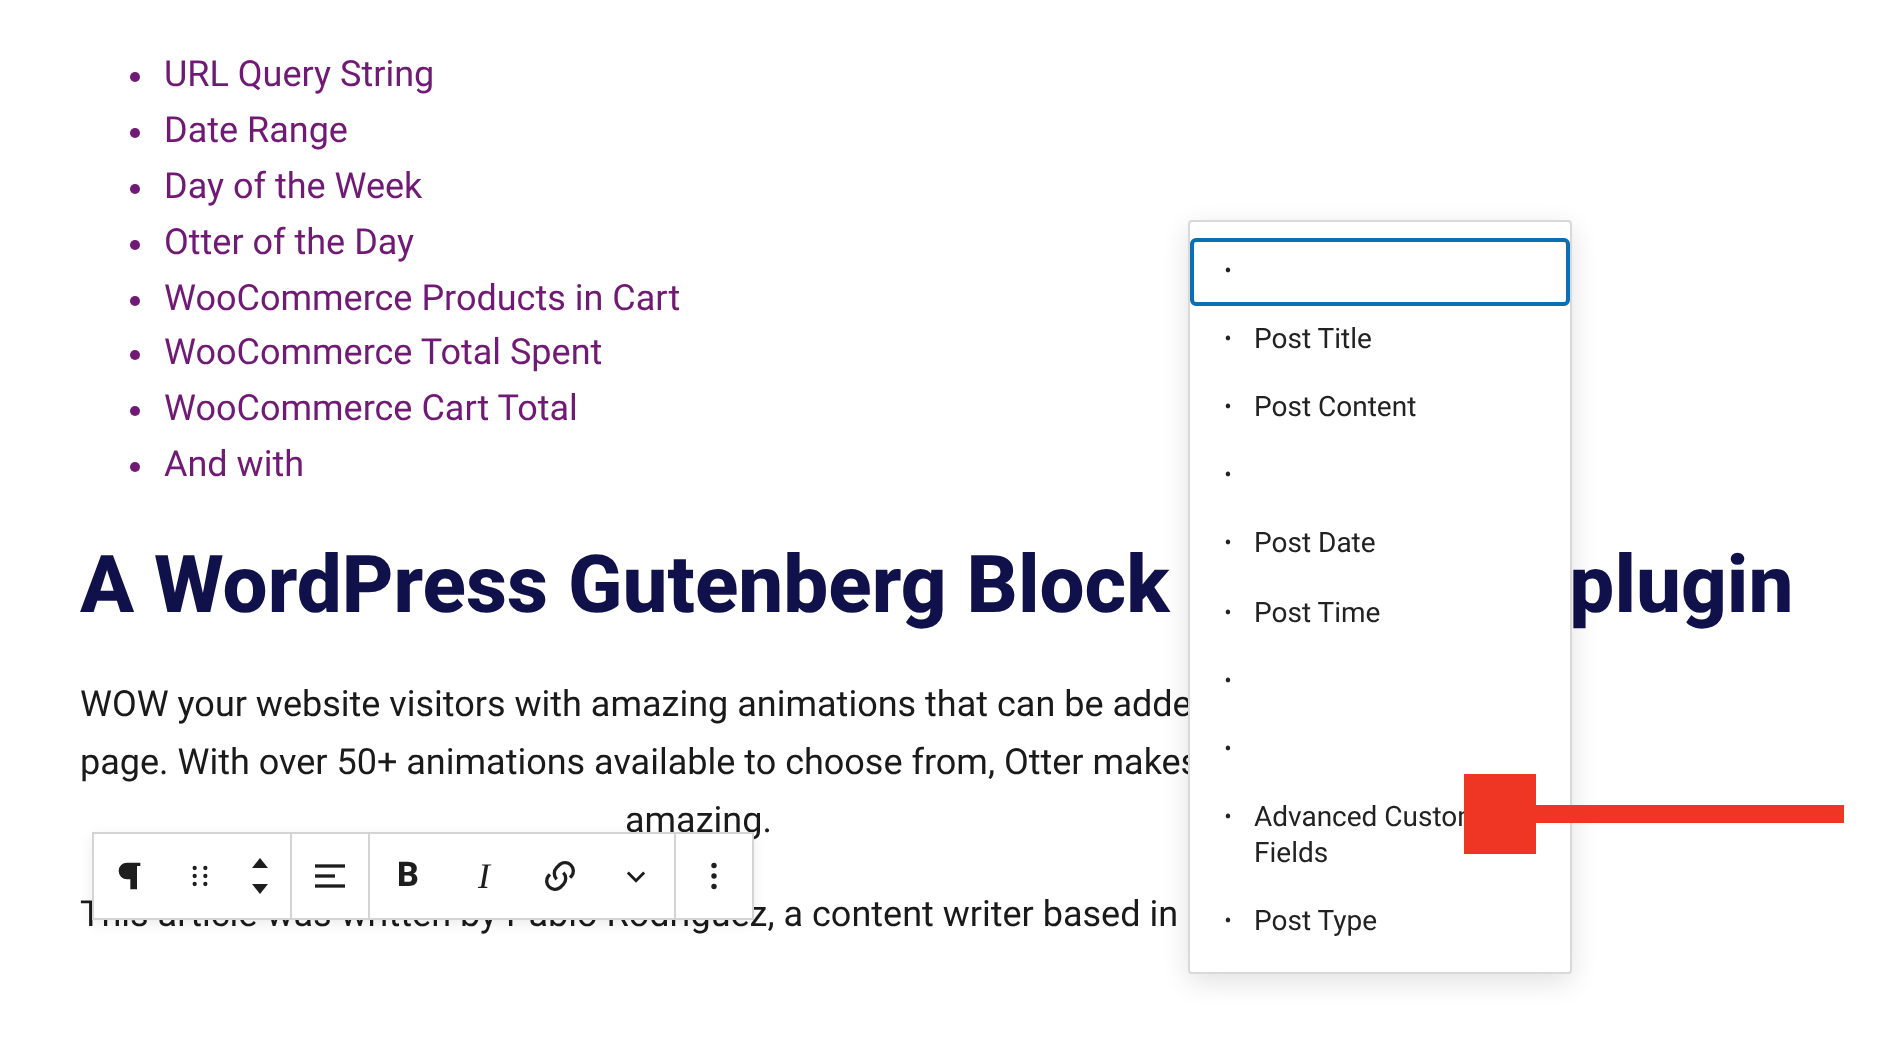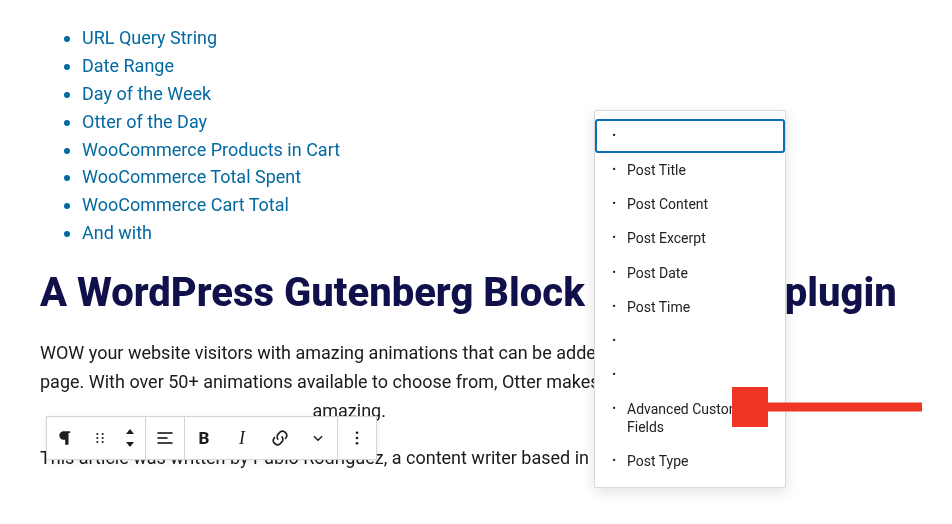--- a/index.html
+++ b/index.html
@@ -20,21 +20,21 @@
   }
   ul.feature-list {
     margin: 24px 0 22px 0;
     padding-left: 42px;
     list-style: disc;
     color: #1e1e1e;
   }
   ul.feature-list li {
     font-size: 18px;
     line-height: 1.55;
-    color: #0369a1;
+    color: #701a75;
   }
   h2.heading {
     font-size: 40px;
     line-height: 1.2;
     font-weight: 800;
     color: #10104a;
     margin: 0 0 22px 0;
   }
   p.para {
     font-size: 18px;
@@ -229,21 +229,20 @@
     <div class="popover-item">
       <span class="bullet">•</span>
       <span class="label">Post Title</span>
     </div>
     <div class="popover-item">
       <span class="bullet">•</span>
       <span class="label">Post Content</span>
     </div>
     <div class="popover-item">
       <span class="bullet">•</span>
-      <span class="label">Post Excerpt</span>
     </div>
     <div class="popover-item">
       <span class="bullet">•</span>
       <span class="label">Post Date</span>
     </div>
     <div class="popover-item">
       <span class="bullet">•</span>
       <span class="label">Post Time</span>
     </div>
     <div class="popover-item">

